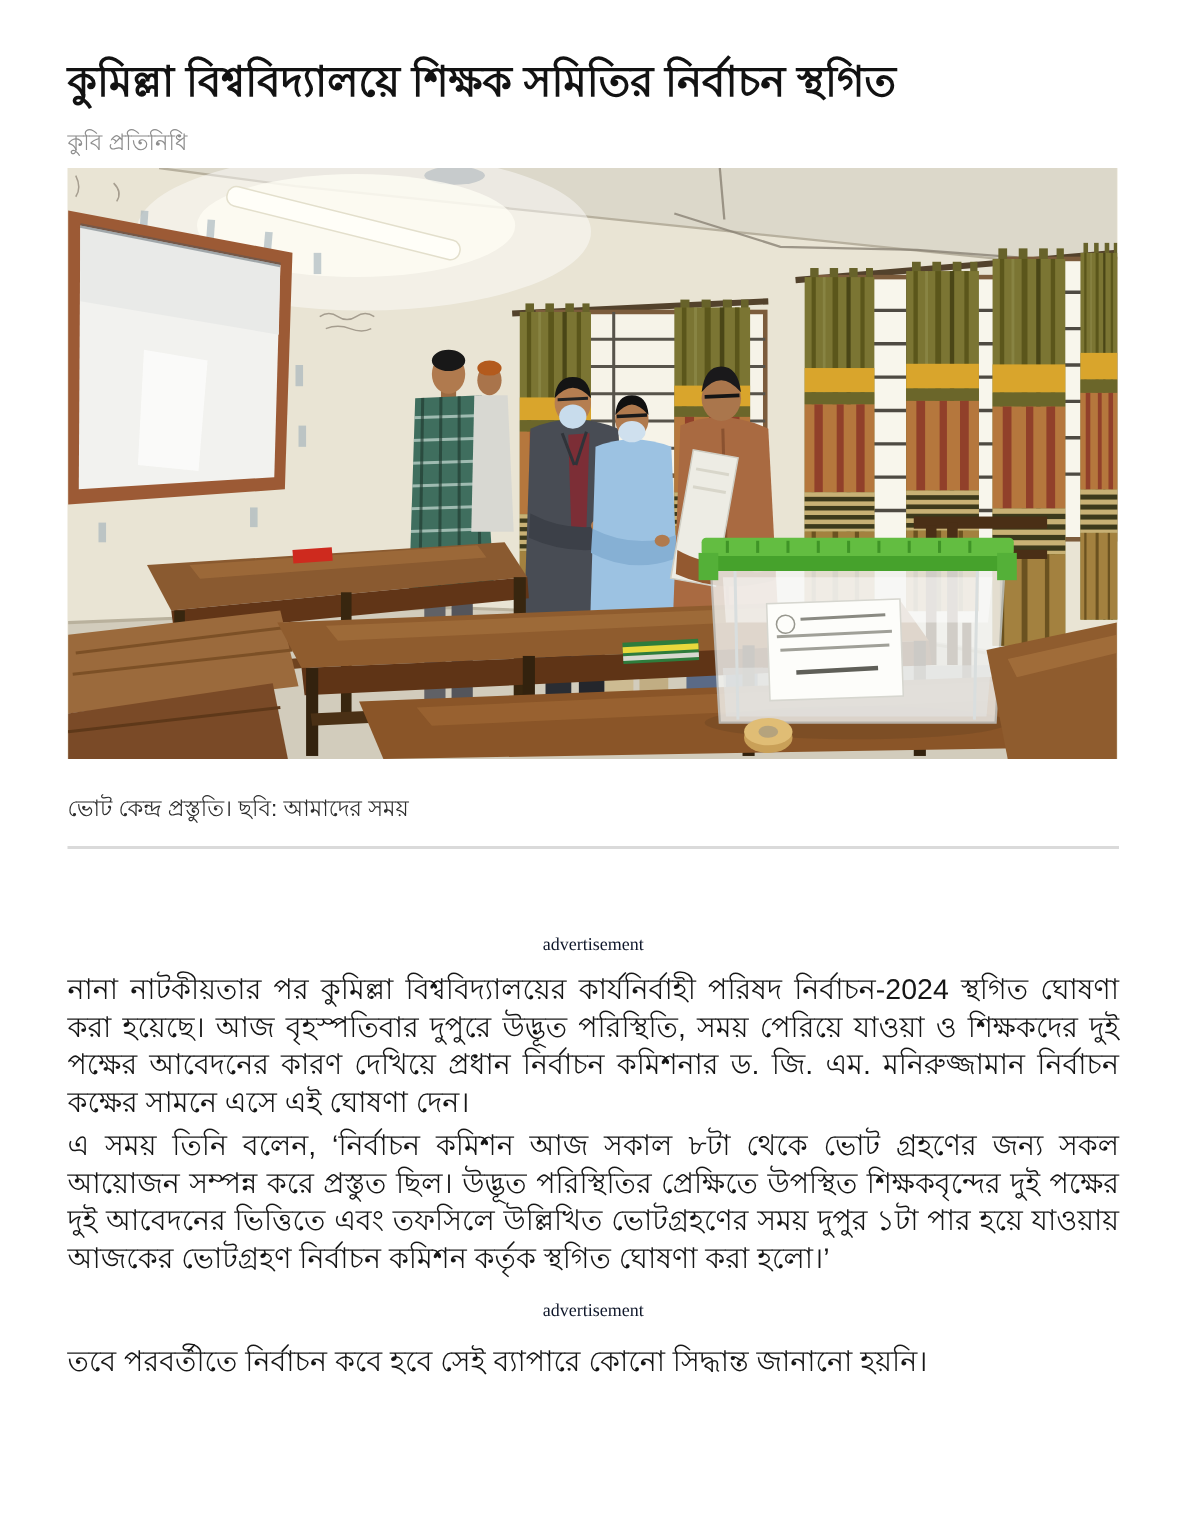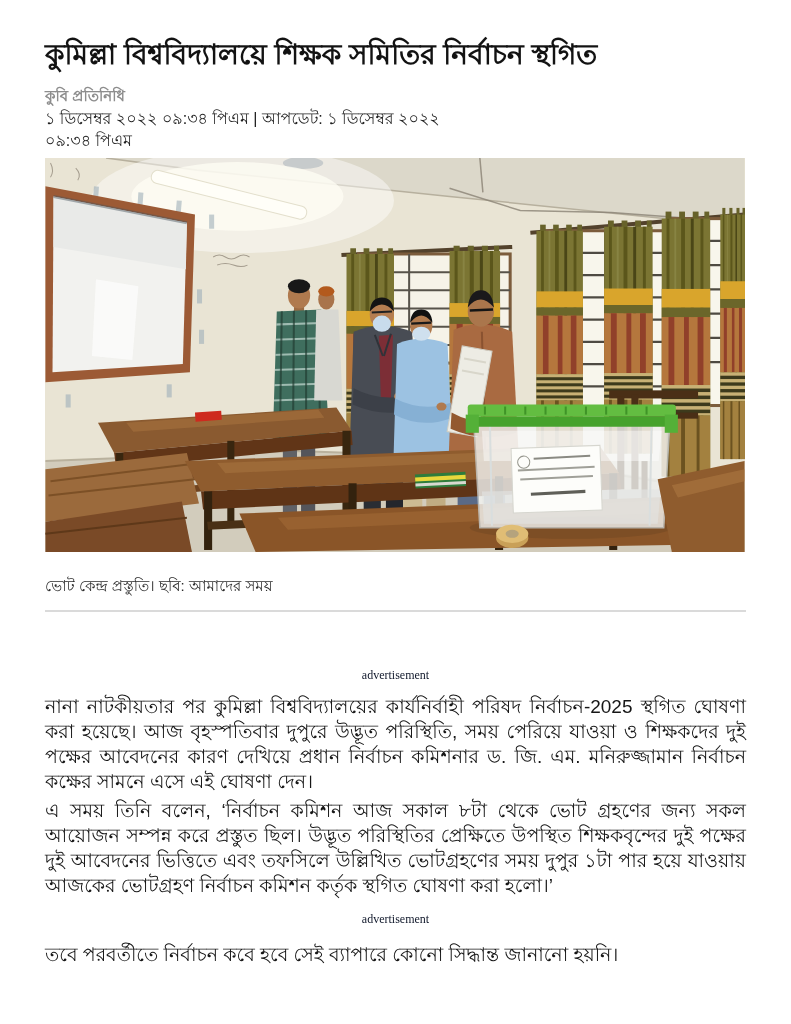--- a/index.html
+++ b/index.html
@@ -1,20 +1,20 @@
 <!DOCTYPE html>
 <html lang="bn"><head>
 <meta charset="utf-8">
 <style>
   html,body{margin:0;padding:0;background:#ffffff;}
   body{font-family:"Liberation Sans","DejaVu Sans",sans-serif;}
   .page{position:relative;width:788px;height:1024px;background:#ffffff;overflow:hidden;}
   .content{padding:36px 45px 0 45px;width:701px;}
   .title{font-size:28px;line-height:38px;font-weight:700;color:#121212;margin:0;}
-  .byline{font-size:15px;line-height:20px;color:#8d8d8d;margin-top:12px;font-weight:bold;}
+  .byline{font-size:15px;line-height:20px;color:#8d8d8d;margin-top:12px;}
   .dateline{font-size:16px;line-height:22px;color:#1f1f1f;max-width:420px;margin-top:2px;}
   figure{margin:6px 0 0 0;}
   .photo{width:700px;height:394px;overflow:hidden;background:#e9e4d4;}
   .photo svg{display:block;}
   figcaption{font-size:15px;line-height:20px;color:#2e2e2e;margin-top:24px;}
   .divider{border:none;border-top:2px solid #dadada;margin:14px 0 0 0;}
   .ad-label{text-align:center;font-family:"Liberation Serif","DejaVu Serif",serif;
             font-size:12px;line-height:14px;color:#0f172a;}
   .ad-1{margin-top:56px;}
   .ad-2{margin-top:14px;}
@@ -23,21 +23,20 @@
   .body-p.last{margin-top:16px;}
 </style>
 </head>
 <body>
 
 <div class="page">
   <div class="content">
 
     <h1 class="title">কুমিল্লা বিশ্ববিদ্যালয়ে শিক্ষক সমিতির নির্বাচন স্থগিত</h1>
     <div class="byline">কুবি প্রতিনিধি</div>
-    <div class="dateline">১ ডিসেম্বর ২০২২ ০৯:৩৪ পিএম | আপডেট: ১ ডিসেম্বর ২০২২ ০৯:৩৪ পিএম</div>
 
     <figure>
       <div class="photo">
         <svg width="700" height="394" viewBox="0 0 692 390" xmlns="http://www.w3.org/2000/svg">
           <defs>
             <g id="curt">
               <rect x="4" y="-6" width="6" height="10" fill="#67622a"></rect>
               <rect x="18" y="-6" width="6" height="10" fill="#67622a"></rect>
               <rect x="32" y="-6" width="6" height="10" fill="#67622a"></rect>
               <rect x="44" y="-6" width="5" height="10" fill="#67622a"></rect>
@@ -345,21 +344,21 @@
           </g>
         </svg>
       </div>
       <figcaption>ভোট কেন্দ্র প্রস্তুতি। ছবি: আমাদের সময়</figcaption>
     </figure>
 
     <hr class="divider">
 
     <div class="ad-label ad-1">advertisement</div>
 
-    <p class="body-p">নানা নাটকীয়তার পর কুমিল্লা বিশ্ববিদ্যালয়ের কার্যনির্বাহী পরিষদ নির্বাচন-2025 স্থগিত ঘোষণা করা হয়েছে। আজ বৃহস্পতিবার দুপুরে উদ্ভূত পরিস্থিতি, সময় পেরিয়ে যাওয়া ও শিক্ষকদের দুই পক্ষের আবেদনের কারণ দেখিয়ে প্রধান নির্বাচন কমিশনার ড. জি. এম. মনিরুজ্জামান নির্বাচন কক্ষের সামনে এসে এই ঘোষণা দেন।</p>
+    <p class="body-p">নানা নাটকীয়তার পর কুমিল্লা বিশ্ববিদ্যালয়ের কার্যনির্বাহী পরিষদ নির্বাচন-2024 স্থগিত ঘোষণা করা হয়েছে। আজ বৃহস্পতিবার দুপুরে উদ্ভূত পরিস্থিতি, সময় পেরিয়ে যাওয়া ও শিক্ষকদের দুই পক্ষের আবেদনের কারণ দেখিয়ে প্রধান নির্বাচন কমিশনার ড. জি. এম. মনিরুজ্জামান নির্বাচন কক্ষের সামনে এসে এই ঘোষণা দেন।</p>
     <p class="body-p second">এ সময় তিনি বলেন, ‘নির্বাচন কমিশন আজ সকাল ৮টা থেকে ভোট গ্রহণের জন্য সকল আয়োজন সম্পন্ন করে প্রস্তুত ছিল। উদ্ভূত পরিস্থিতির প্রেক্ষিতে উপস্থিত শিক্ষকবৃন্দের দুই পক্ষের দুই আবেদনের ভিত্তিতে এবং তফসিলে উল্লিখিত ভোটগ্রহণের সময় দুপুর ১টা পার হয়ে যাওয়ায় আজকের ভোটগ্রহণ নির্বাচন কমিশন কর্তৃক স্থগিত ঘোষণা করা হলো।’</p>
 
     <div class="ad-label ad-2">advertisement</div>
 
     <p class="body-p last">তবে পরবর্তীতে নির্বাচন কবে হবে সেই ব্যাপারে কোনো সিদ্ধান্ত জানানো হয়নি।</p>
 
   </div>
 </div>
 
 </body></html>

